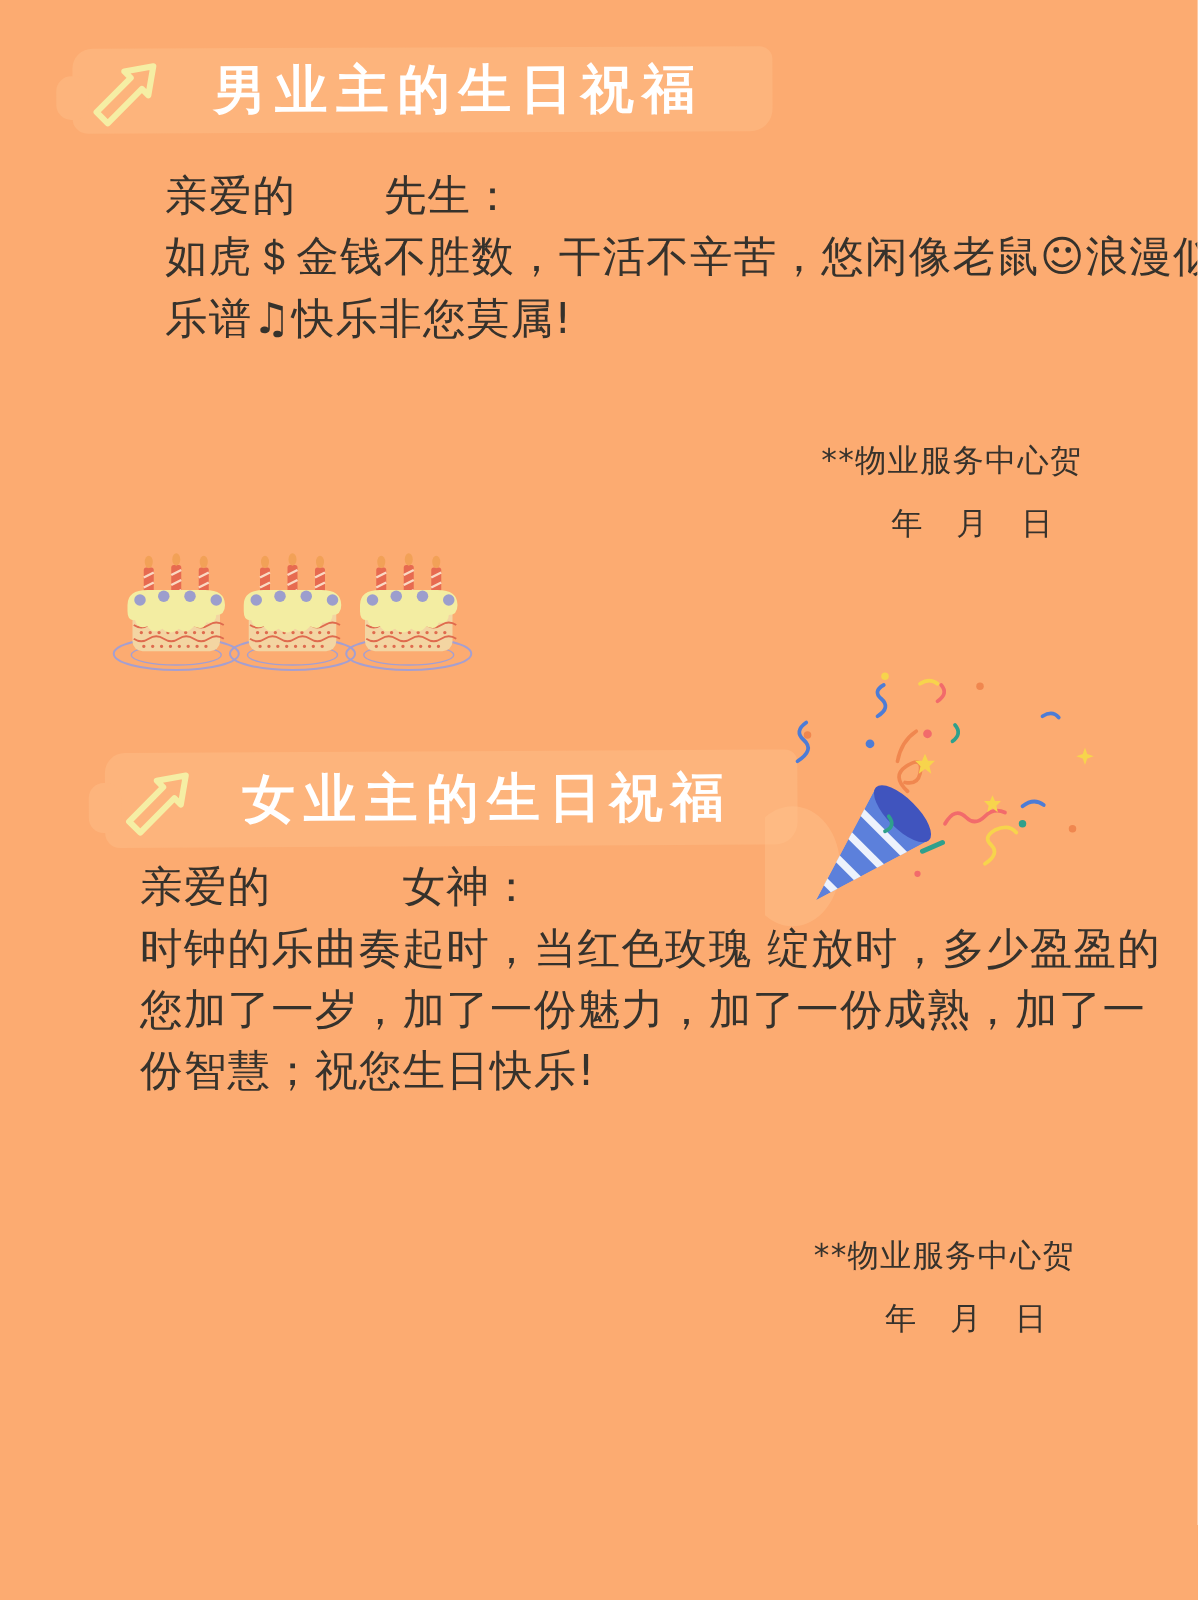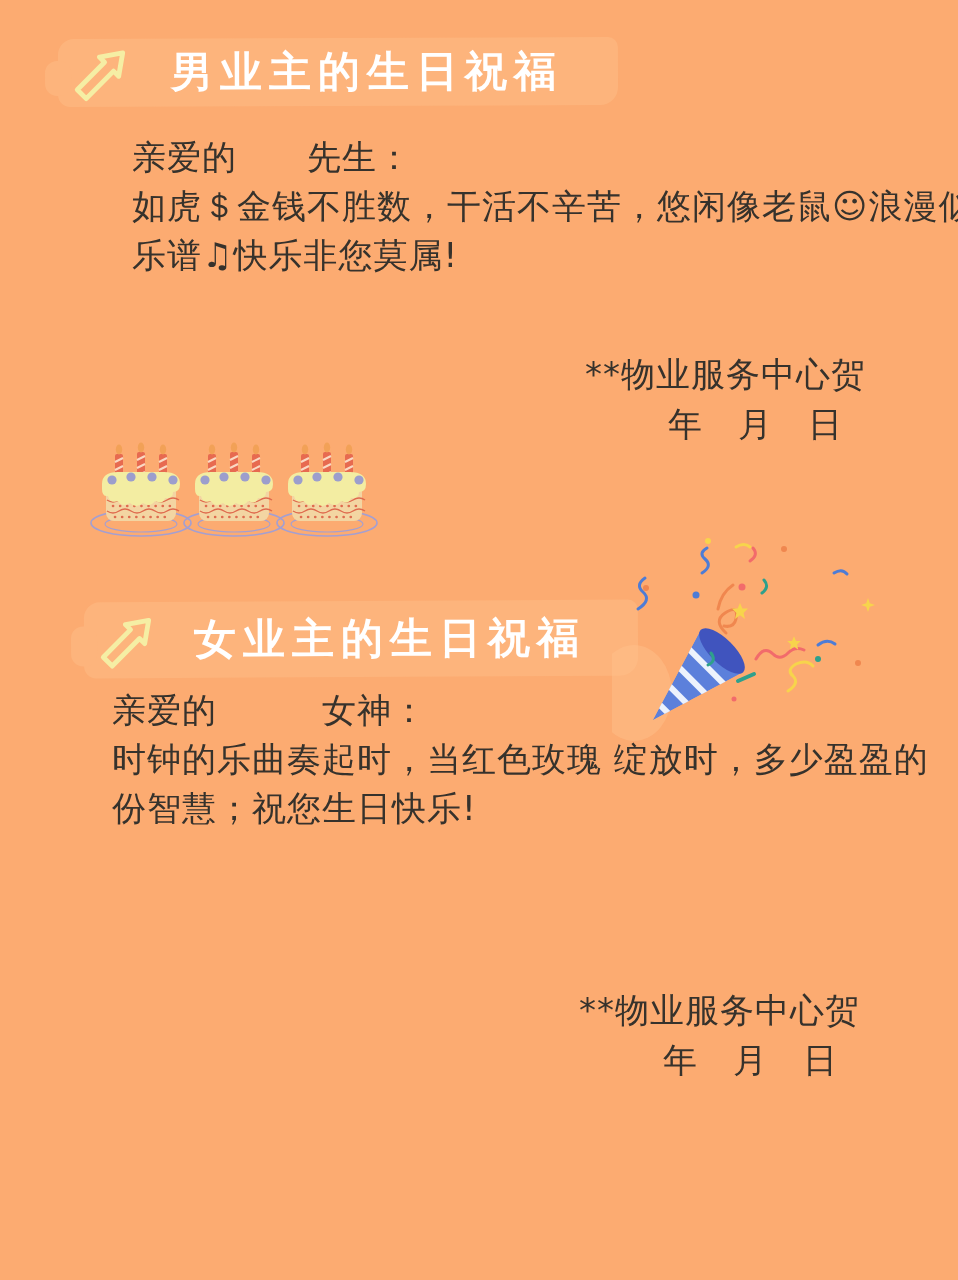--- a/index.html
+++ b/index.html
@@ -26,21 +26,21 @@
     padding-right:16px;
   }
   
   .bodytext{
     position:absolute;color:#36322C;font-size:34px;line-height:49px;
     white-space:nowrap;letter-spacing:1px;
   }
   .body1{left:112px;top:133px;margin-left:20px;}
   .body2{left:112px;top:686px;}
   .sig{
-    position:absolute;color:#36322C;font-size:34px;white-space:nowrap;
+    position:absolute;color:#36322C;font-size:25px;white-space:nowrap;
     letter-spacing:1px;
   }
   .sig1-name{top:352px;right:92px;}
   .sig1-date{top:402px;right:115px;}
   .sig2-name{top:988px;right:98px;}
   .sig2-date{top:1038px;right:120px;}
   .cakes{position:absolute;left:86px;top:444px;overflow:visible;}
   .popper{position:absolute;left:612px;top:533px;}
 </style>
 </head>
@@ -160,20 +160,21 @@
       <circle cx="172" cy="16" r="3" fill="#F0874F"></circle>
 
       <path transform="translate(128,78)" fill="#F7D44C" d="M0,-8 L2.4,-2.5 L8,-2.5 L3.6,1.9 L5,8 L0,4.2 L-5,8 L-3.6,1.9 L-8,-2.5 L-2.4,-2.5 Z"></path>
       <path transform="translate(182,110) scale(0.85)" fill="#F7D44C" d="M0,-8 L2.4,-2.5 L8,-2.5 L3.6,1.9 L5,8 L0,4.2 L-5,8 L-3.6,1.9 L-8,-2.5 L-2.4,-2.5 Z"></path>
       <path transform="translate(256,72)" fill="#F7D44C" d="M0,-7 L1.8,-1.8 L7,0 L1.8,1.8 L0,7 L-1.8,1.8 L-7,0 L-1.8,-1.8 Z"></path>
     </svg>
 
     <div class="bodytext body2">
       <div>亲爱的　　　女神：</div>
       <div>时钟的乐曲奏起时，当红色玫瑰 绽放时，多少盈盈的</div>
+      <div>您加了一岁，加了一份魅力，加了一份成熟，加了一</div>
       <div>份智慧；祝您生日快乐!</div>
     </div>
 
     <div class="sig sig2-name">**物业服务中心贺</div>
     <div class="sig sig2-date">年　月　日</div>
   </section>
 
 </div>
 
 </body></html>

